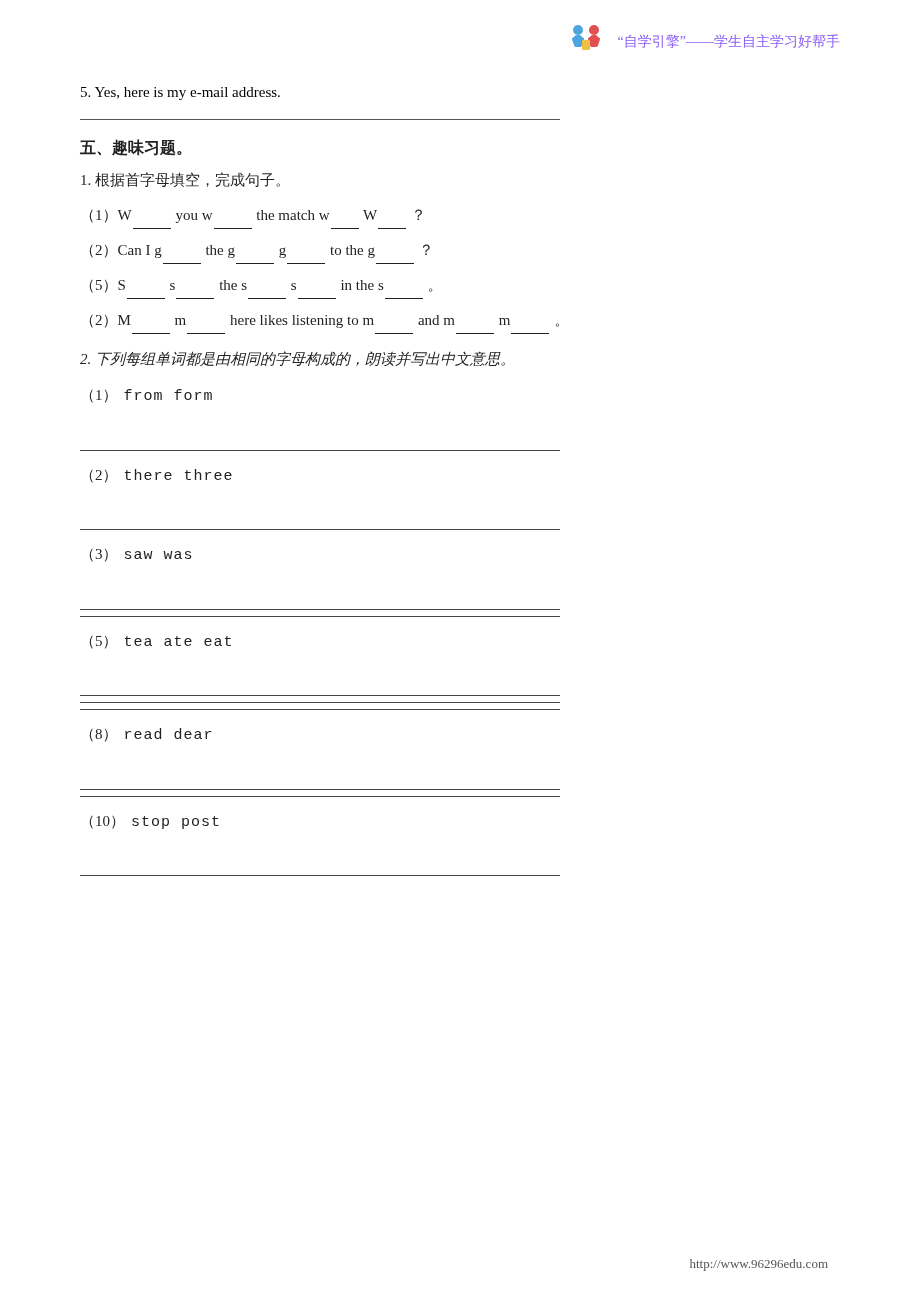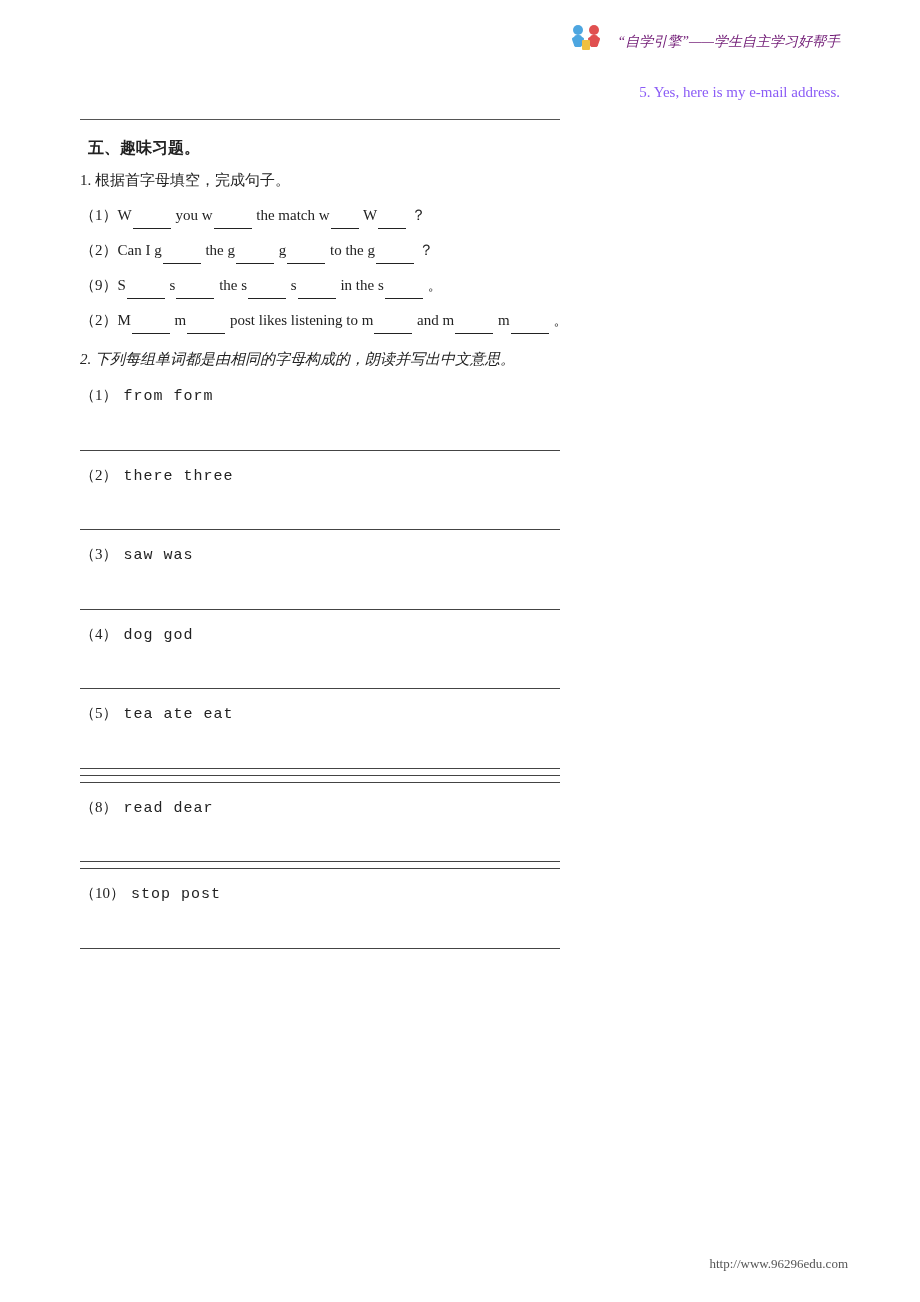--- a/index.html
+++ b/index.html
@@ -30,43 +30,41 @@
     .logo-icon {
       width: 44px;
       height: 44px;
       margin-right: 10px;
       display: inline-block;
       vertical-align: middle;
     }
 
     .header-tagline {
       font-size: 14px;
-      color: #701a75;
+      color: #8b5cf6;
       vertical-align: middle;
-      font-style: italic;
     }
 
     .section-intro {
       margin-bottom: 18px;
       font-size: 15px;
-      color: #8b5cf6;
-      text-align: right;
+      color: #000000;
     }
 
     .divider {
       border: none;
       border-top: 1px solid #555;
       margin: 10px 0;
       width: 480px;
     }
 
     .section-title {
       font-size: 16px;
       font-weight: bold;
-      margin: 18px 0 12px 8px;
+      margin: 18px 0 12px 0;
     }
 
     .sub-section-title {
       font-size: 15px;
       margin: 10px 0 12px 0;
     }
 
     .fill-item {
       margin: 8px 0 8px 0;
       line-height: 1.8;
@@ -102,21 +100,21 @@
     .word-item-divider {
       border: none;
       border-top: 1px solid #444;
       margin: 6px 0 2px 0;
       width: 480px;
     }
 
     .footer {
       position: absolute;
       bottom: 30px;
-      right: 72px;
+      right: 92px;
       font-size: 13px;
       color: #555;
     }
 
     .answer-line {
       display: block;
       height: 32px;
     }
   </style>
 </head>
@@ -159,32 +157,32 @@
 
 <div class="fill-item">
   <span>（2）Can I g</span><span class="blank"></span>
   <span> the g</span><span class="blank"></span>
   <span> g</span><span class="blank"></span>
   <span> to the g</span><span class="blank"></span>
   <span>？</span>
 </div>
 
 <div class="fill-item">
-  <span>（9）S</span><span class="blank"></span>
+  <span>（5）S</span><span class="blank"></span>
   <span> s</span><span class="blank"></span>
   <span> the s</span><span class="blank"></span>
   <span> s</span><span class="blank"></span>
   <span> in the s</span><span class="blank"></span>
   <span>。</span>
 </div>
 
 <div class="fill-item">
   <span>（2）M</span><span class="blank"></span>
   <span> m</span><span class="blank"></span>
-  <span> post likes listening to m</span><span class="blank"></span>
+  <span> here likes listening to m</span><span class="blank"></span>
   <span> and m</span><span class="blank"></span>
   <span> m</span><span class="blank"></span>
   <span>。</span>
 </div>
 
 <div class="sub-section-title" style="margin-top:16px;font-style:italic;">2. 下列每组单词都是由相同的字母构成的，朗读并写出中文意思。</div>
 
 <div>
 
   <div class="word-group-item">
@@ -198,24 +196,20 @@
     <span class="answer-line"></span>
   </div>
   <hr class="word-item-divider">
 
   <div class="word-group-item">
     <span>（3）</span><span class="words">saw    was</span>
     <span class="answer-line"></span>
   </div>
   <hr class="word-item-divider">
 
-  <div class="word-group-item">
-    <span>（4）</span><span class="words">dog    god</span>
-    <span class="answer-line"></span>
-  </div>
   <hr class="word-item-divider">
 
   <div class="word-group-item">
     <span>（5）</span><span class="words">tea    ate    eat</span>
     <span class="answer-line"></span>
   </div>
   <hr class="word-item-divider">
 
   <hr class="word-item-divider">
 

